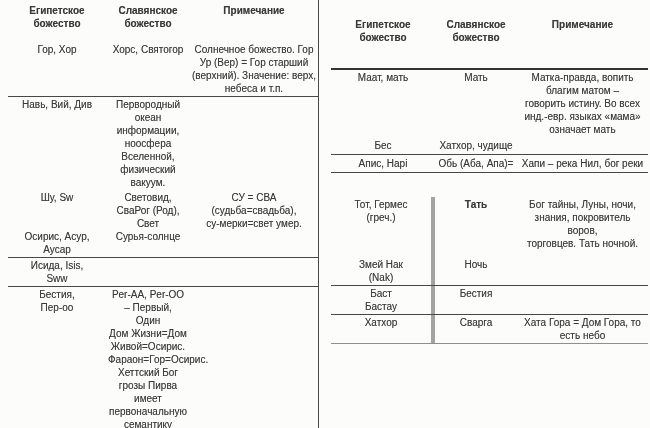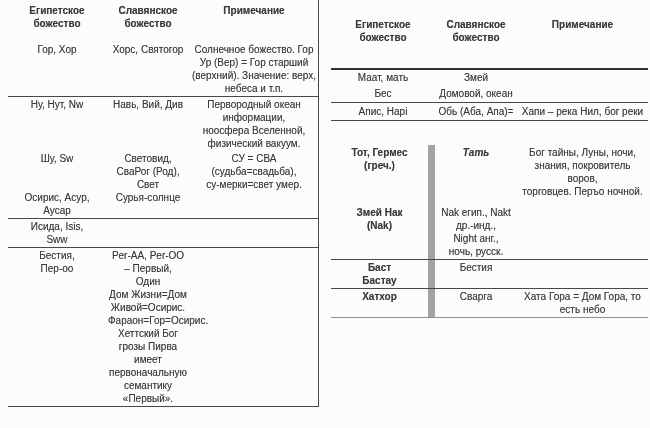--- a/index.html
+++ b/index.html
@@ -16,25 +16,25 @@
   .right-tbl .thead,.right-tbl .trow{grid-template-columns:104px 82px 131px;}
   .cell,.th{
     text-align:center;white-space:pre-line;padding:1px 2px;box-sizing:border-box;
   }
   .thead{font-weight:bold;}
   .left-tbl .thead{height:42px;padding-top:3px;box-sizing:border-box;}
   .right-tbl .thead{height:60px;padding-top:7px;box-sizing:border-box;
     border-bottom:2px solid #333333;}
   .hb{border-bottom:1px solid #474747;}
   .hb-light{border-bottom:1px solid #8f8f8f;}
-  .vl > .cell:first-child{border-right:7px solid #a3a3a3;font-weight:bold;}
+  .vl > .cell:first-child{border-right:4px solid #a3a3a3;}
   .py2 .cell{padding-top:2px;padding-bottom:2px;}
   .gap-top .cell{padding-top:7px;}
   .spacer{height:24px;}
-  .bold{font-weight:bold;font-style:italic;}
+  .bold{font-weight:bold;}
 </style>
 </head>
 <body>
 
 <div class="page">
 
   <section class="tbl left-tbl">
     <div class="thead">
       <div class="th">Египетское
 божество</div>
@@ -44,21 +44,20 @@
     </div>
     <div class="trow hb">
       <div class="cell">Гор, Хор</div>
       <div class="cell">Хорс, Святогор</div>
       <div class="cell">Солнечное божество. Гор
 Ур (Вер) = Гор старший
 (верхний). Значение: верх,
 небеса и т.п.</div>
     </div>
     <div class="trow">
-      <div class="cell">Ну, Нут, Nw</div>
       <div class="cell">Навь, Вий, Див</div>
       <div class="cell">Первородный океан
 информации,
 ноосфера Вселенной,
 физический вакуум.</div>
     </div>
     <div class="trow hb">
       <div class="cell">Шу, Sw
 
 
@@ -94,46 +93,49 @@
   <section class="tbl right-tbl">
     <div class="thead">
       <div class="th">Египетское
 божество</div>
       <div class="th">Славянское
 божество</div>
       <div class="th">Примечание</div>
     </div>
     <div class="trow">
       <div class="cell">Маат, мать</div>
-      <div class="cell">Змей</div>
+      <div class="cell">Мать</div>
+      <div class="cell">Матка-правда, вопить
+благим матом –
+говорить истину. Во всех
+инд.-евр. языках «мама»
+означает мать</div>
     </div>
     <div class="trow hb py2">
       <div class="cell">Бес</div>
-      <div class="cell">Домовой, океан</div>
+      <div class="cell">Хатхор, чудище</div>
     </div>
     <div class="trow hb py2">
       <div class="cell">Апис, Hapi</div>
       <div class="cell">Обь (Аба, Апа)=</div>
       <div class="cell">Хапи – река Нил, бог реки</div>
     </div>
     <div class="spacer"></div>
     <div class="trow vl">
       <div class="cell">Тот, Гермес
 (греч.)</div>
       <div class="cell bold">Тать</div>
       <div class="cell">Бог тайны, Луны, ночи,
 знания, покровитель воров,
-торговцев. Перъо ночной.</div>
+торговцев. Тать ночной.</div>
     </div>
     <div class="trow vl hb gap-top">
       <div class="cell">Змей Нак
 (Nak)</div>
-      <div class="cell">Nak егип., Nakt др.-инд.,
-Night анг.,
-ночь, русск.</div>
+      <div class="cell">Ночь</div>
     </div>
     <div class="trow vl hb">
       <div class="cell">Баст
 Бастау</div>
       <div class="cell">Бестия</div>
     </div>
     <div class="trow vl hb-light">
       <div class="cell">Хатхор</div>
       <div class="cell">Сварга</div>
       <div class="cell">Хата Гора = Дом Гора, то

